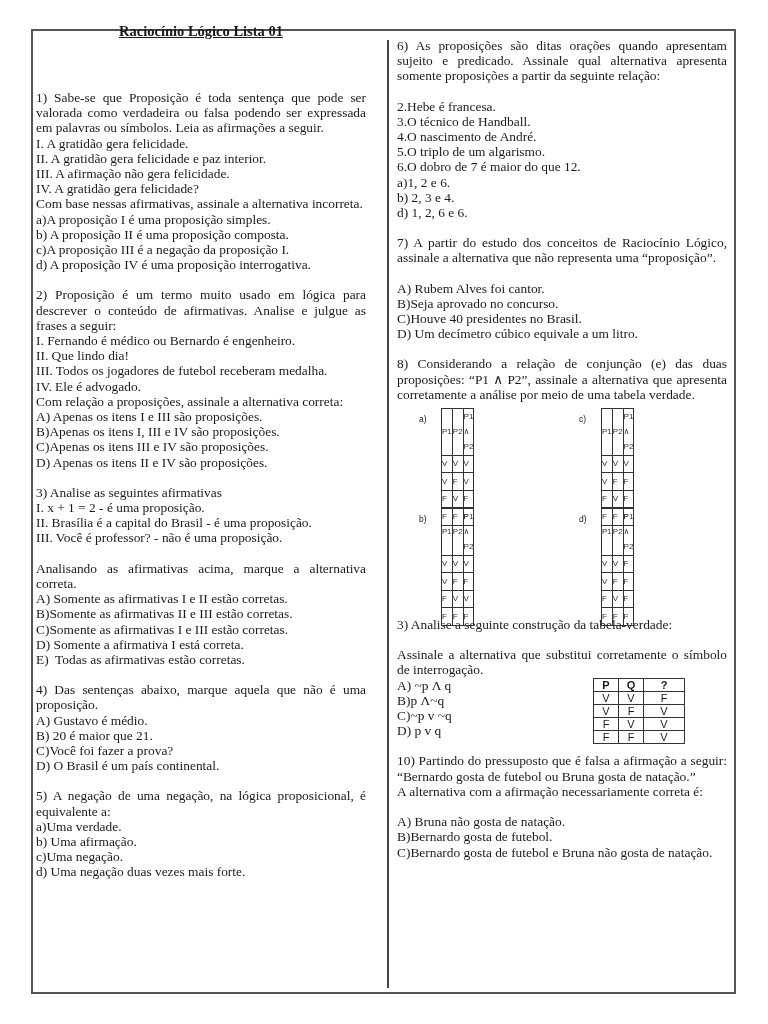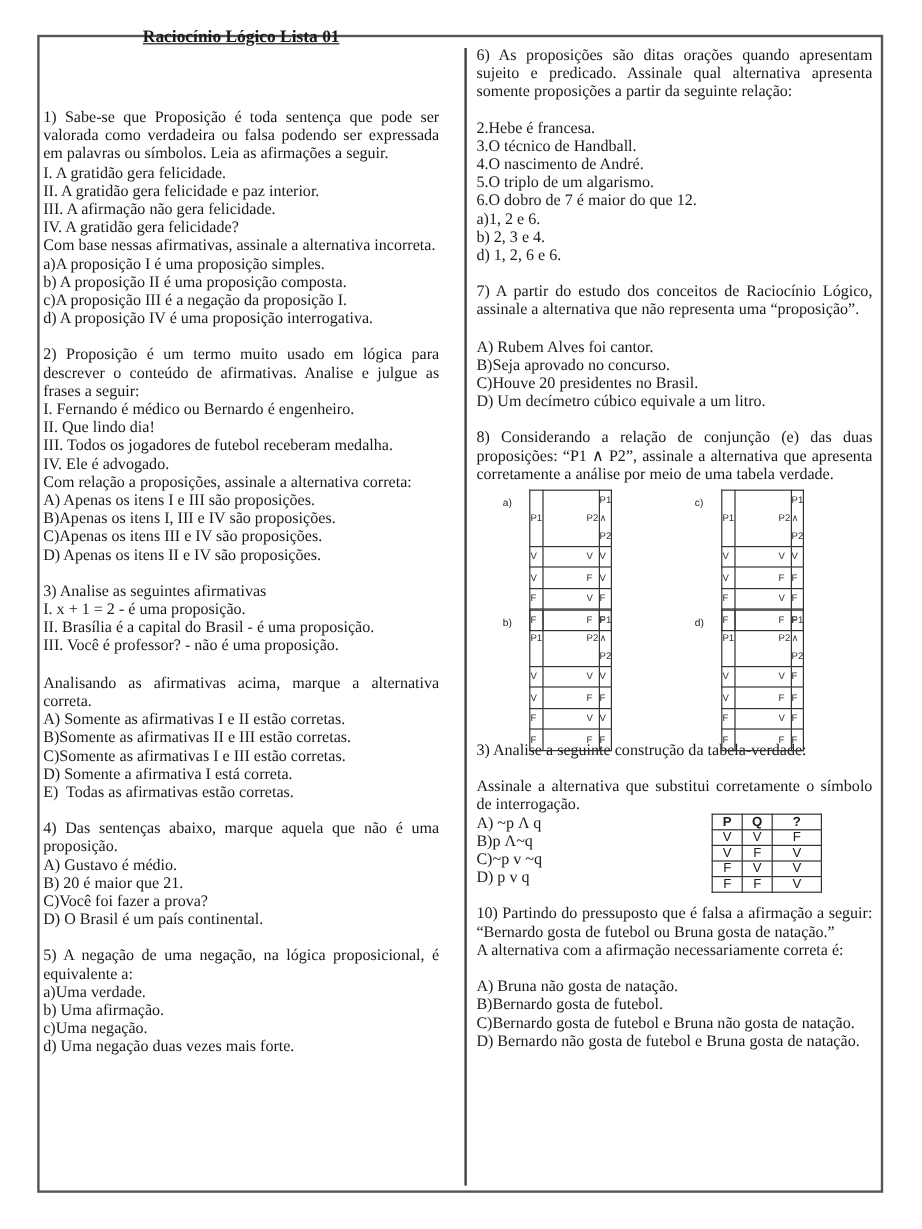--- a/index.html
+++ b/index.html
@@ -16,21 +16,21 @@
     .q { margin: 0 0 15px 0; }
     .q p { margin: 0; }
     .just { text-align: justify; text-align-last: left; }
     .line { display: block; white-space: nowrap; }
     .tables { position: relative; height: 195px; margin: 2px 0 14px 0; font-family: "Liberation Sans", "DejaVu Sans", sans-serif; }
     .tt-wrap { position: absolute; }
     .tt-label { position: absolute; left: 0; top: 4px; font-size: 8.5px; font-family: "Liberation Sans", sans-serif; }
     table.tt { position: absolute; left: 22px; top: 0; border-collapse: collapse; font-size: 8px;
       font-family: "Liberation Sans", "DejaVu Sans", sans-serif; color: #333; }
     table.tt td { border: 1.6px solid #333; text-align: left; height: 16.5px; padding: 0; }
-    table.tt td.c1 { width: 24px; } table.tt td.c2 { width: 20px; padding-left: 36px; } table.tt td.c3 { width: 44px; }
+    table.tt td.c1 { width: 24px; } table.tt td.c2 { width: 20px; } table.tt td.c3 { width: 44px; }
     .q9-body { position: relative; }
     table.pq { position: absolute; left: 196px; top: 31px; border-collapse: collapse;
       font-family: "Liberation Sans", "DejaVu Sans", sans-serif; font-size: 11px; }
     table.pq td { border: 1.2px solid #333; text-align: center; height: 12px; line-height: 12px; padding: 0; }
     table.pq td.p { width: 24px; } table.pq td.qq { width: 24px; } table.pq td.r { width: 40px; }
     table.pq tr.hdr td { font-weight: bold; }
   </style>
 </head>
 <body>
 
@@ -108,21 +108,21 @@
     <span class="line">a)1, 2 e 6.</span>
     <span class="line">b) 2, 3 e 4.</span>
     <span class="line">d) 1, 2, 6 e 6.</span>
   </div>
 
   <div class="q">
     <p class="just">7) A partir do estudo dos conceitos de Raciocínio Lógico, assinale a alternativa que não representa uma “proposição”.</p>
     <div style="height:15px"></div>
     <span class="line">A) Rubem Alves foi cantor.</span>
     <span class="line">B)Seja aprovado no concurso.</span>
-    <span class="line">C)Houve 20 presidentes no Brasil.</span>
+    <span class="line">C)Houve 40 presidentes no Brasil.</span>
     <span class="line">D) Um decímetro cúbico equivale a um litro.</span>
   </div>
 
   <div class="q" style="margin-bottom:6px">
     <p class="just">8) Considerando a relação de conjunção (e) das duas proposições: “P1 ∧ P2”, assinale a alternativa que apresenta corretamente a análise por meio de uma tabela verdade.</p>
   </div>
 
   <div class="tables">
 
     <div class="tt-wrap" style="left:22px; top:0;">
@@ -299,15 +299,14 @@
     </div>
   </div>
 
   <div class="q">
     <p class="just">10) Partindo do pressuposto que é falsa a afirmação a seguir: “Bernardo gosta de futebol ou Bruna gosta de natação.”</p>
     <span class="line">A alternativa com a afirmação necessariamente correta é:</span>
     <div style="height:15px"></div>
     <span class="line">A) Bruna não gosta de natação.</span>
     <span class="line">B)Bernardo gosta de futebol.</span>
     <span class="line">C)Bernardo gosta de futebol e Bruna não gosta de natação.</span>
-    <p class="just">D) Bernardo não gosta de futebol e Bruna gosta de natação.</p>
   </div>
 </div>
 
 </body></html>

